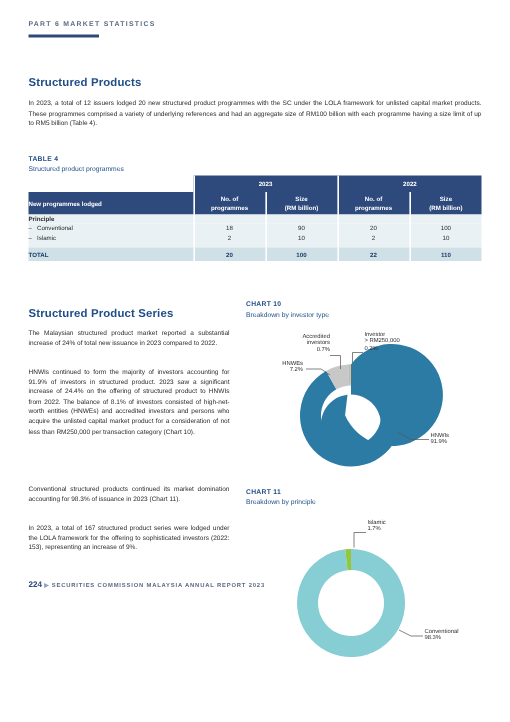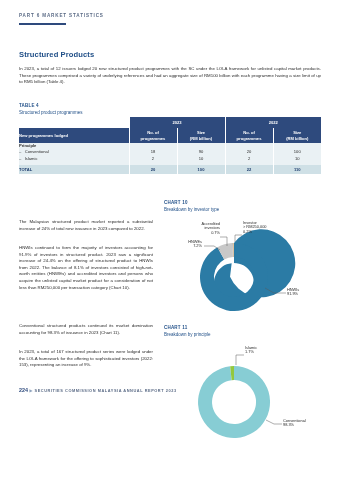--- a/index.html
+++ b/index.html
@@ -191,20 +191,21 @@
       <tr class="total-row">
         <td class="lbl">TOTAL</td>
         <td>20</td>
         <td>100</td>
         <td>22</td>
         <td>110</td>
       </tr>
     </tbody>
   </table>
 
+  <div class="h2" id="heading-structured-product-series">Structured Product Series</div>
   <div class="para col-left" id="p-series-1">The Malaysian structured product market reported a substantial increase of 24% of total new issuance in 2023 compared to 2022.</div>
   <div class="para col-left" id="p-series-2">HNWIs continued to form the majority of investors accounting for 91.9% of investors in structured product. 2023 saw a significant increase of 24.4% on the offering of structured product to HNWIs from 2022. The balance of 8.1% of investors consisted of high-net-worth entities (HNWEs) and accredited investors and persons who acquire the unlisted capital market product for a consideration of not less than RM250,000 per transaction category (Chart 10).</div>
   <div class="para col-left" id="p-series-3">Conventional structured products continued its market domination accounting for 98.3% of issuance in 2023 (Chart 11).</div>
   <div class="para col-left" id="p-series-4">In 2023, a total of 167 structured product series were lodged under the LOLA framework for the offering to sophisticated investors (2022: 153), representing an increase of 9%.</div>
 
   <div class="chart-block" id="chart-10-block">
     <div class="chart-num">CHART 10</div>
     <div class="chart-sub">Breakdown by investor type</div>
 
     <div class="chart-canvas">

